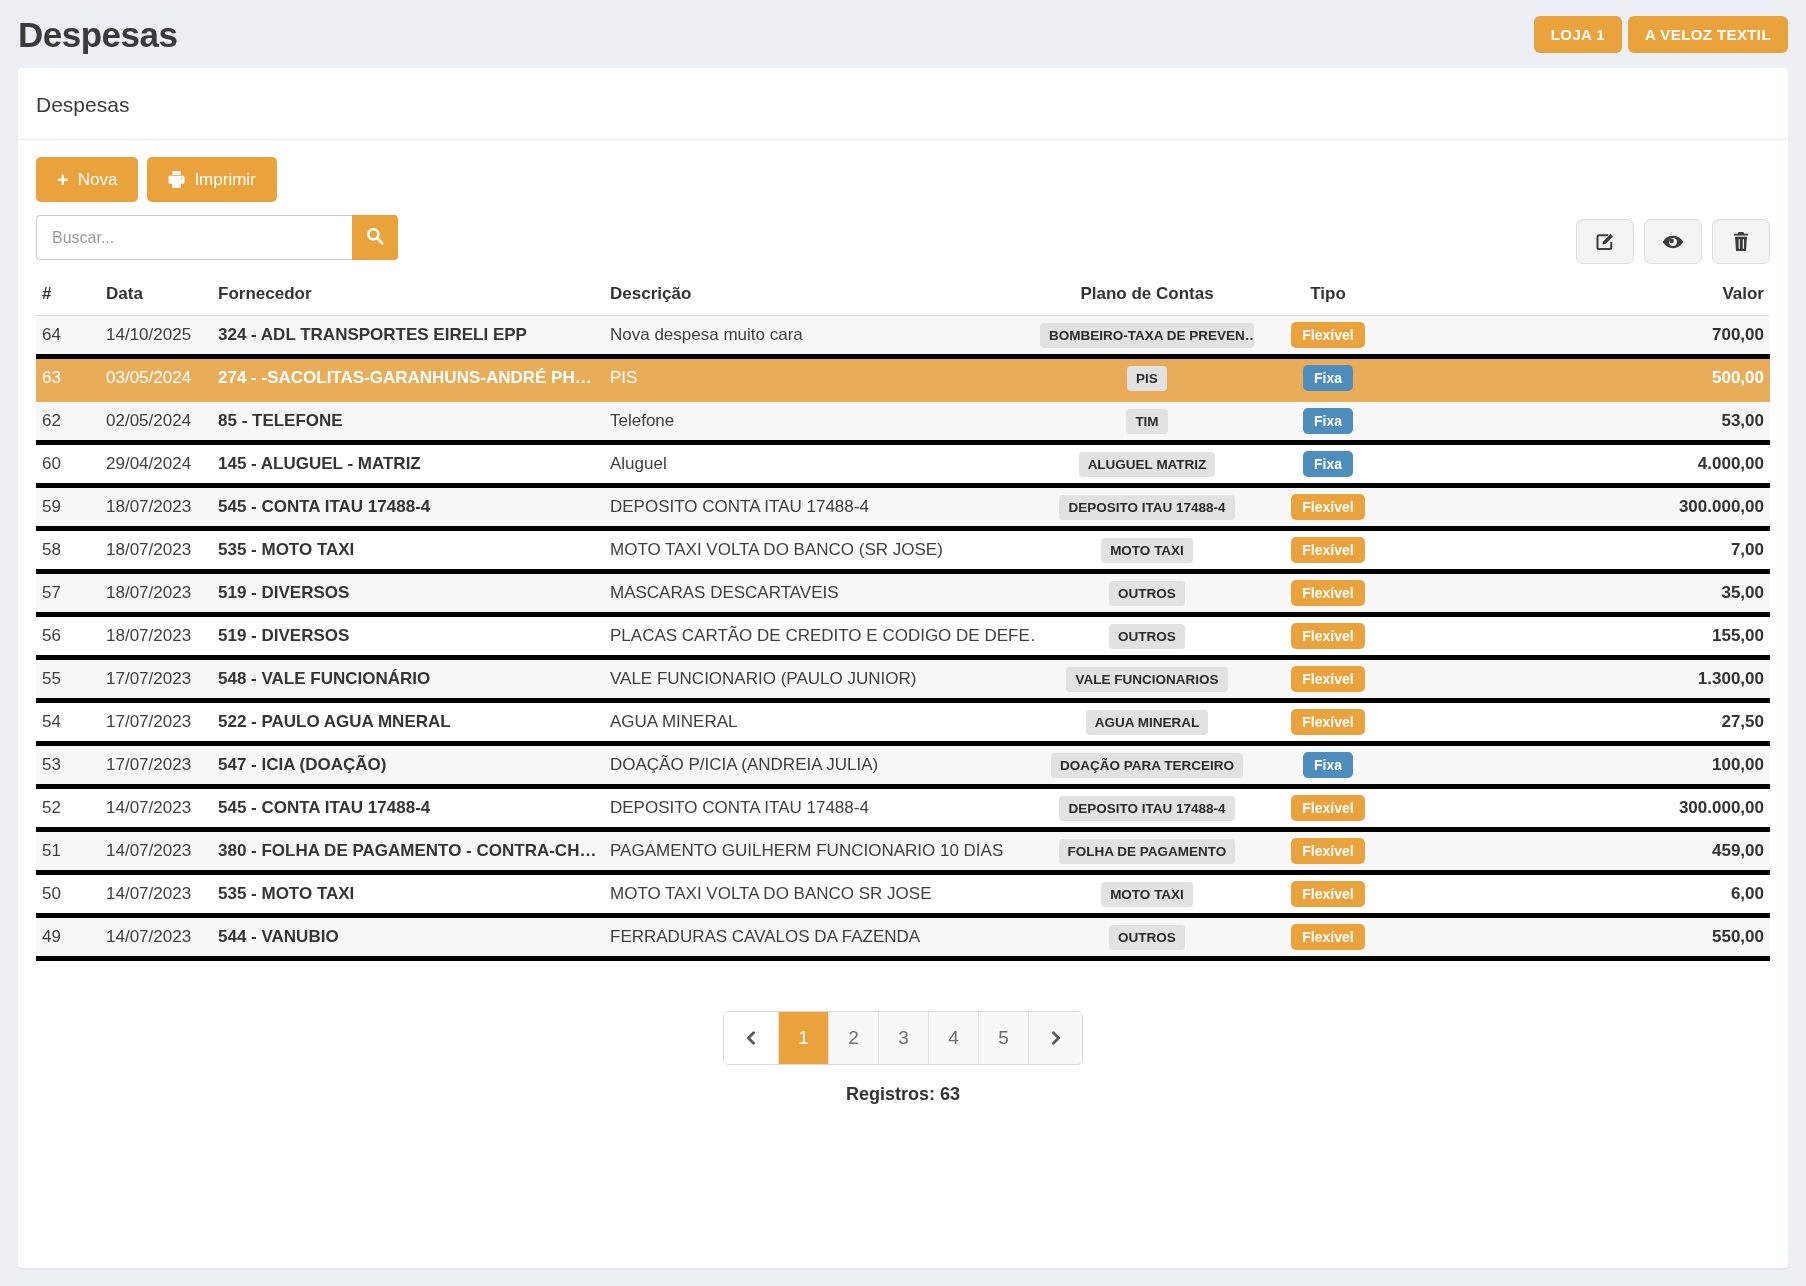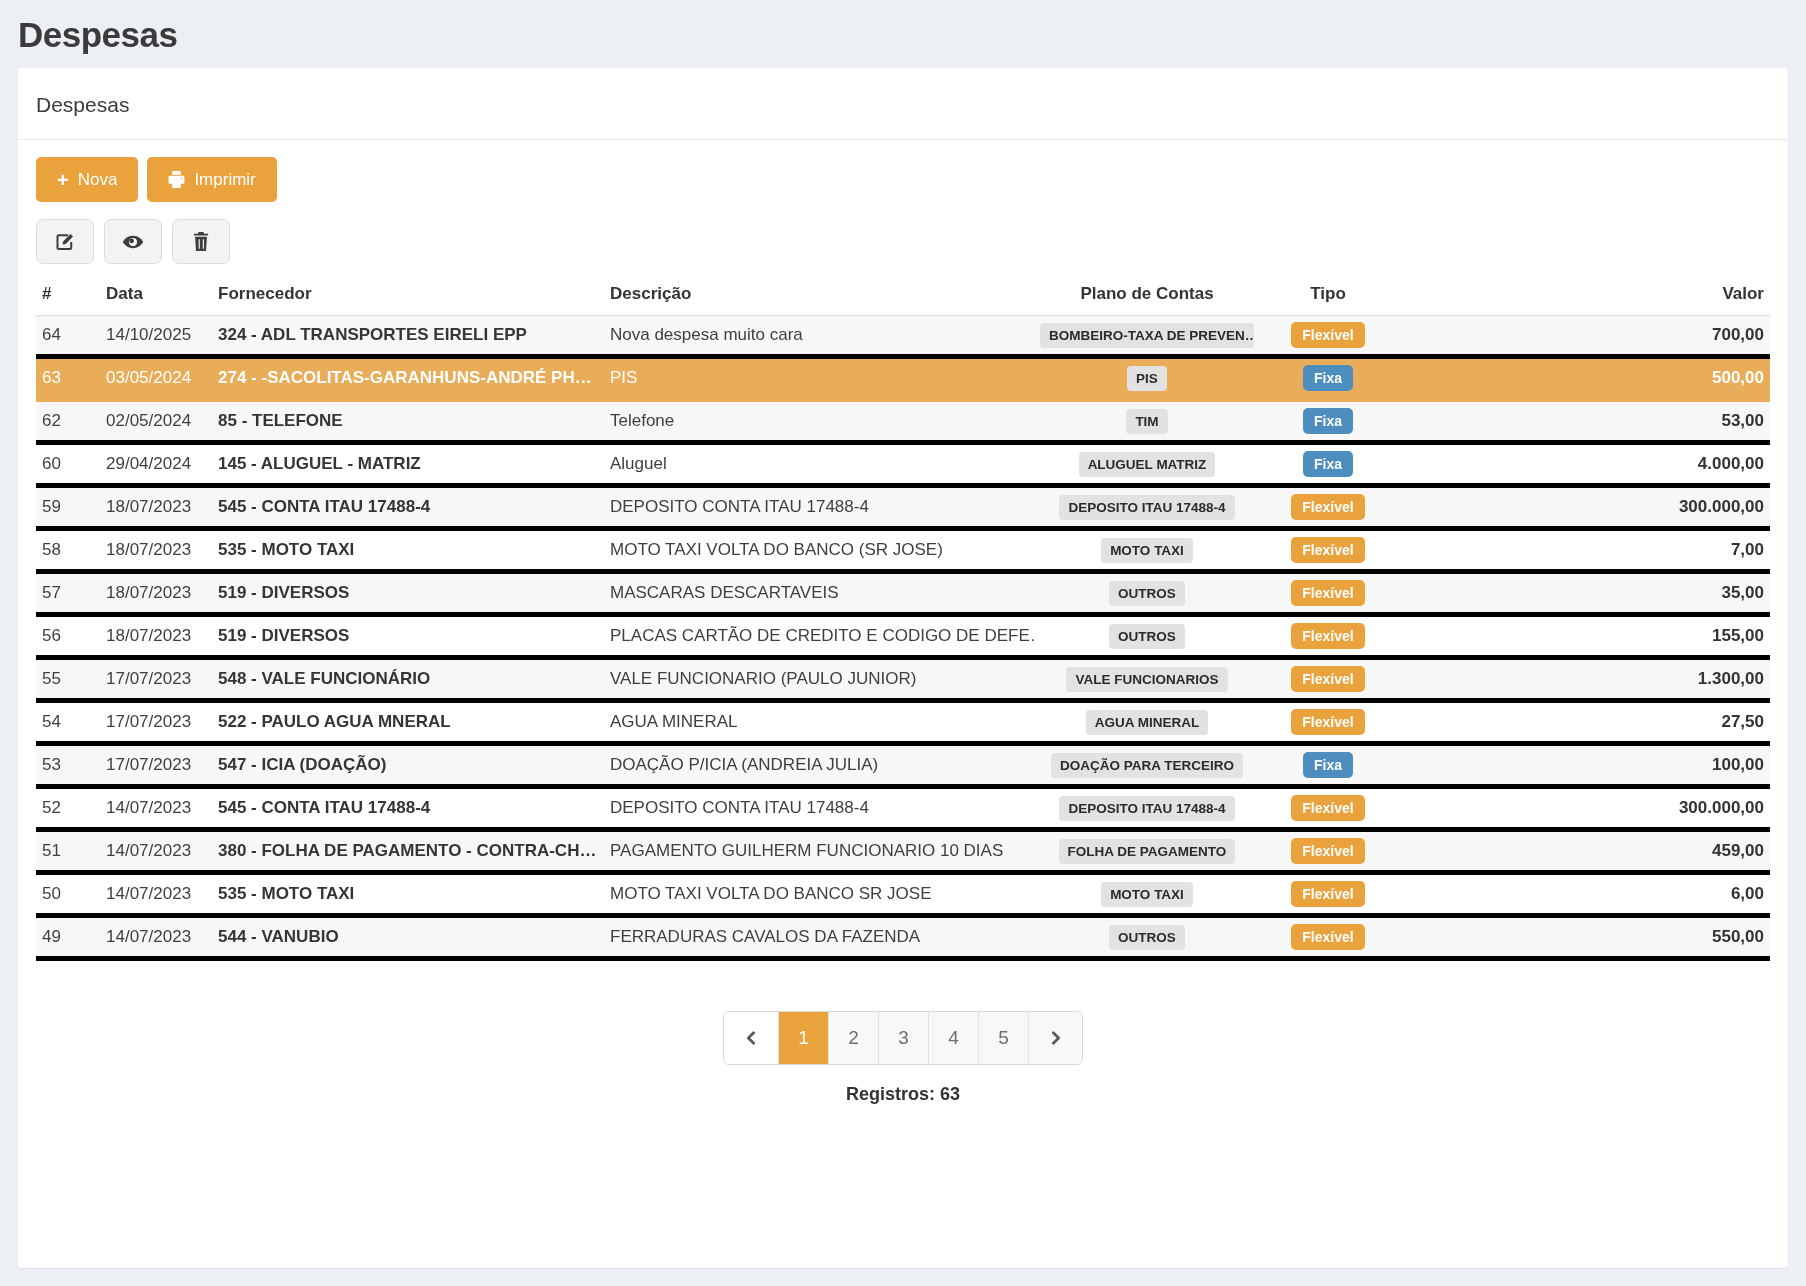--- a/index.html
+++ b/index.html
@@ -110,20 +110,24 @@
   .registros{
     text-align:center;font-size:18px;font-weight:700;color:#333;
     margin-top:19px;padding-bottom:46px;
   }
 </style>
 </head>
 <body>
 
 <div class="page-header">
   <div class="page-title">Despesas</div>
+  <div class="tenant-buttons">
+    <button class="tenant-btn">LOJA 1</button>
+    <button class="tenant-btn">A VELOZ TEXTIL</button>
+  </div>
 </div>
 
 <div class="card">
   <div class="card-header">Despesas</div>
 
   <div class="card-body">
 
     <div class="toolbar">
       <button class="btn-orange">
         <span class="plus">+</span>
@@ -133,20 +137,31 @@
         <span>
           <svg width="17" height="17" viewBox="0 0 16 16" fill="#fff">
               <path d="M4 0h8v3.5H4V0zm-2.2 4.5h12.4c.7 0 1.3.6 1.3 1.3v5c0 .7-.6 1.2-1.3 1.2H12V16H4v-4H1.8c-.7 0-1.3-.5-1.3-1.2v-5c0-.7.6-1.3 1.3-1.3zM5 10.5h6V15H5v-4.5zM12.7 6.2a.7.7 0 1 0 0 1.4.7.7 0 0 0 0-1.4z"></path>
             </svg>
         </span>
         <span>Imprimir</span>
       </button>
     </div>
 
     <div class="search-row">
+      <div class="search-group">
+        <input class="search-input" type="text" placeholder="Buscar..." style="">
+        <button class="search-btn">
+          <span>
+            <svg width="18" height="18" viewBox="0 0 16 16" fill="none" stroke="#fff" stroke-width="2.2">
+                <circle cx="6.5" cy="6.5" r="4.5"></circle>
+                <line x1="10" y1="10" x2="14.5" y2="14.5" stroke-linecap="round"></line>
+              </svg>
+          </span>
+        </button>
+      </div>
       <div class="action-group">
         <button class="action-btn">
           <span>
             <svg width="20" height="20" viewBox="0 0 16 16" fill="none" stroke="#3d3d3d" stroke-width="1.6">
                 <path d="M10.5 2.5H3.2c-.7 0-1.2.5-1.2 1.2v8.6c0 .7.5 1.2 1.2 1.2h8.6c.7 0 1.2-.5 1.2-1.2V8"></path>
                 <path d="M12.4 1.6l2 2L8.5 9.5 6 10l.5-2.5 5.9-5.9z" fill="#3d3d3d" stroke="none"></path>
               </svg>
           </span>
         </button>
         <button class="action-btn">

